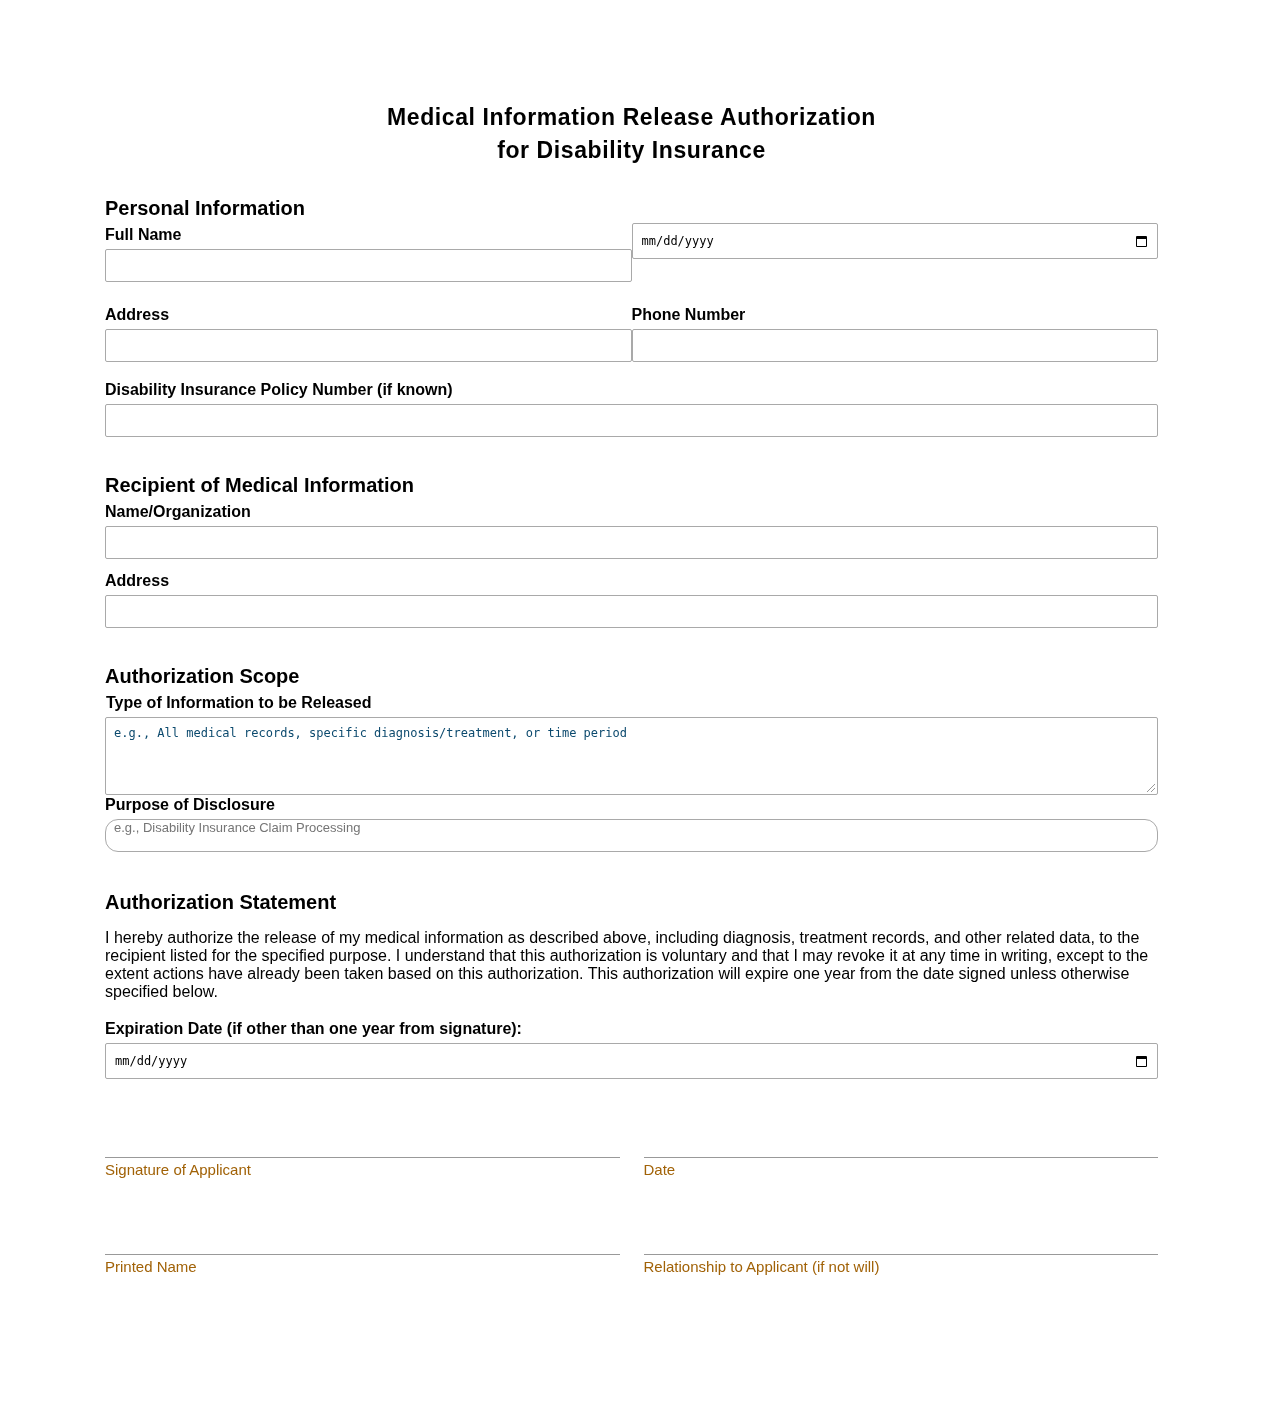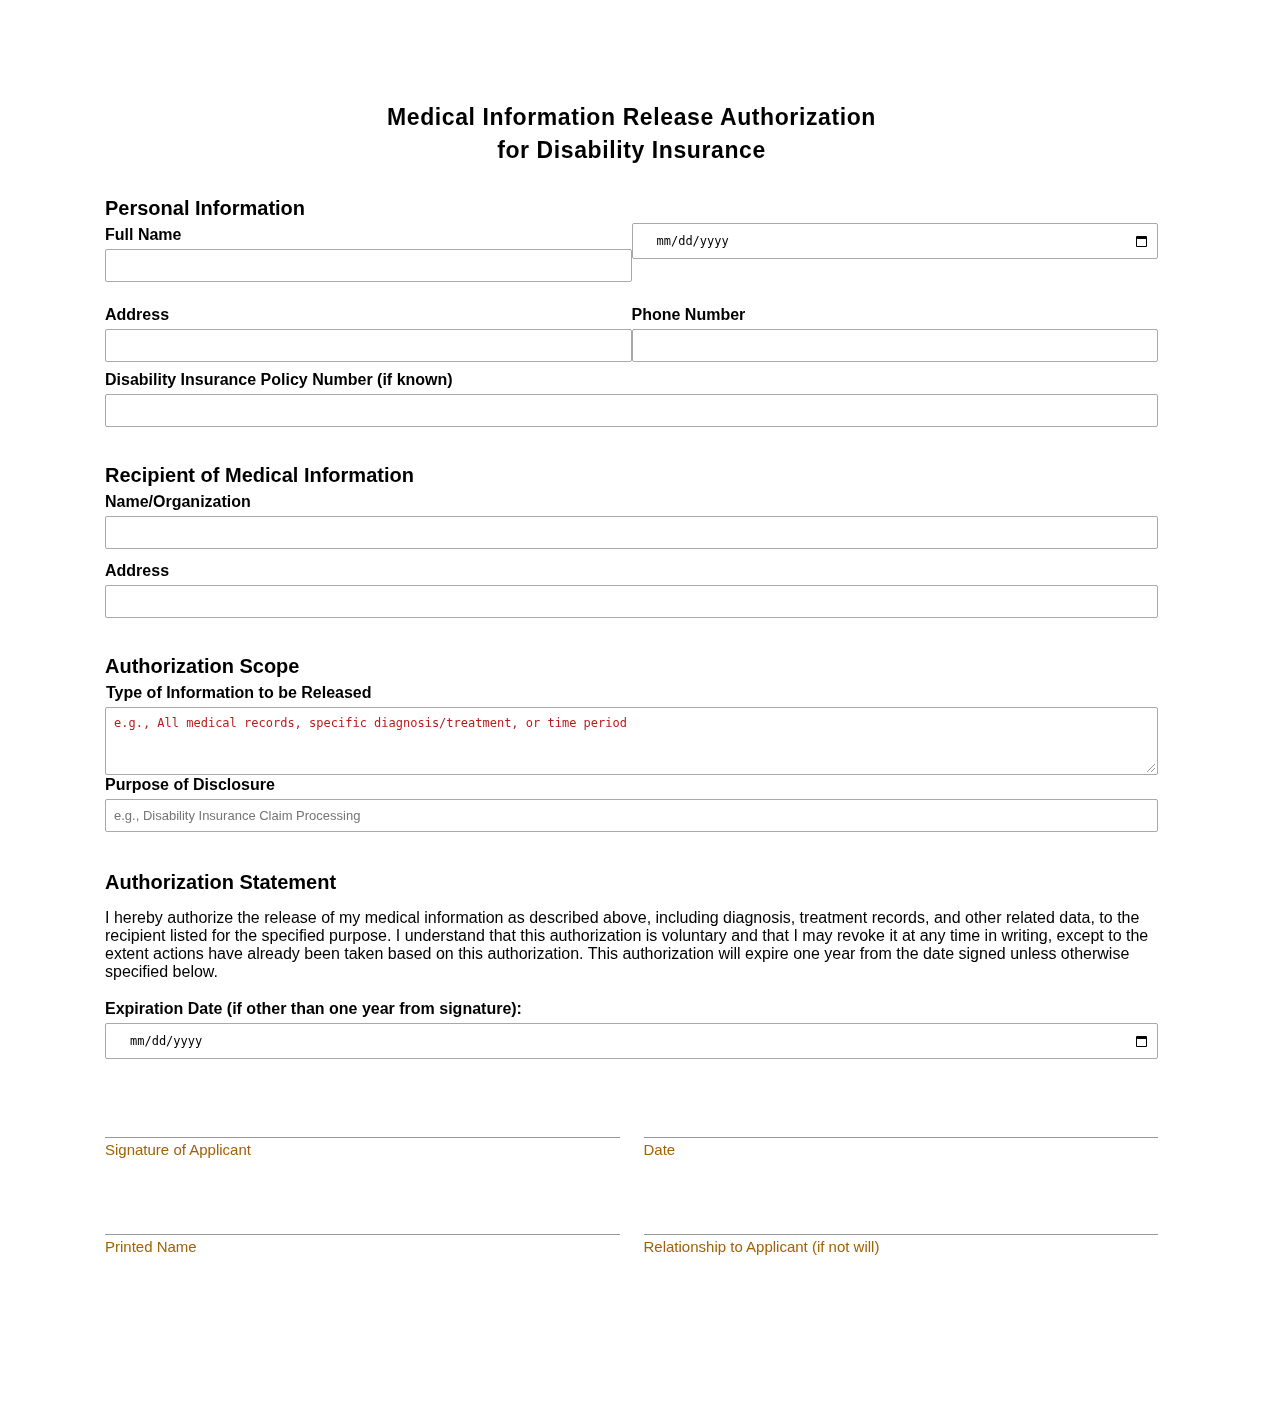--- a/index.html
+++ b/index.html
@@ -53,39 +53,39 @@
       outline: none;
     }
     .input.date {
       height: 36px;
       display: flex;
       align-items: center;
       justify-content: space-between;
       font-family: "DejaVu Sans Mono", monospace;
       font-size: 12px;
       color: #000;
-      padding: 0 10px 0 24px;
+      padding: 0 10px 0 9px;
     }
     .cal-icon {
       width: 11px;
       height: 11px;
       border: 1.5px solid #000;
       border-top-width: 3px;
       border-radius: 1px;
       display: inline-block;
     }
     .textarea {
       width: 100%;
-      height: 68px;
+      height: 78px;
       border: 1px solid #a9a9a9;
       border-radius: 2px;
       padding: 8px 8px;
       font-family: "DejaVu Sans Mono", monospace;
       font-size: 12px;
-      color: #b91c1c;
+      color: #0c4a6e;
       position: relative;
     }
     .resize-grip {
       position: absolute;
       right: 2px;
       bottom: 2px;
       width: 8px;
       height: 8px;
       background: linear-gradient(135deg, transparent 45%, #999 45%, #999 55%, transparent 55%, transparent 70%, #999 70%, #999 80%, transparent 80%);
     }
@@ -137,21 +137,21 @@
       <div class="col">
         <label class="label">Address</label>
         <input class="input" type="text" style="">
       </div>
       <div class="col">
         <label class="label">Phone Number</label>
         <input class="input" type="tel" style="">
       </div>
     </div>
 
-    <div style="margin-top:8px;">
+    <div style="margin-top:18px;">
       <label class="label">Disability Insurance Policy Number (if known)</label>
       <input class="input" type="text" style="">
     </div>
   </section>
 
   <section style="margin-top:36px;">
     <h2 class="section-title">Recipient of Medical Information</h2>
     <div style="margin-top:5px;">
       <label class="label">Name/Organization</label>
       <input class="input" type="text" style="">
@@ -166,21 +166,21 @@
     <h2 class="section-title">Authorization Scope</h2>
     <div style="margin-top:5px;">
       <label class="label" style="padding-left:1px;">Type of Information to be Released</label>
       <div class="textarea">
         <span>e.g., All medical records, specific diagnosis/treatment, or time period</span>
         <span class="resize-grip"></span>
       </div>
     </div>
     <div style="margin-top:0px;">
       <label class="label">Purpose of Disclosure</label>
-      <div class="input" style="display:flex;align-items:center;">
+      <div class="input" style="display:flex;border-radius:13px;">
         <span>e.g., Disability Insurance Claim Processing</span>
       </div>
     </div>
   </section>
 
   <section style="margin-top:38px;">
     <h2 class="section-title">Authorization Statement</h2>
     <p class="statement" style="margin-top:15px;">I hereby authorize the release of my medical information as described above, including diagnosis, treatment records, and other related data, to the recipient listed for the specified purpose. I understand that this authorization is voluntary and that I may revoke it at any time in writing, except to the extent actions have already been taken based on this authorization. This authorization will expire one year from the date signed unless otherwise specified below.</p>
     <div style="margin-top:18px;">
       <label class="label">Expiration Date (if other than one year from signature):</label>

